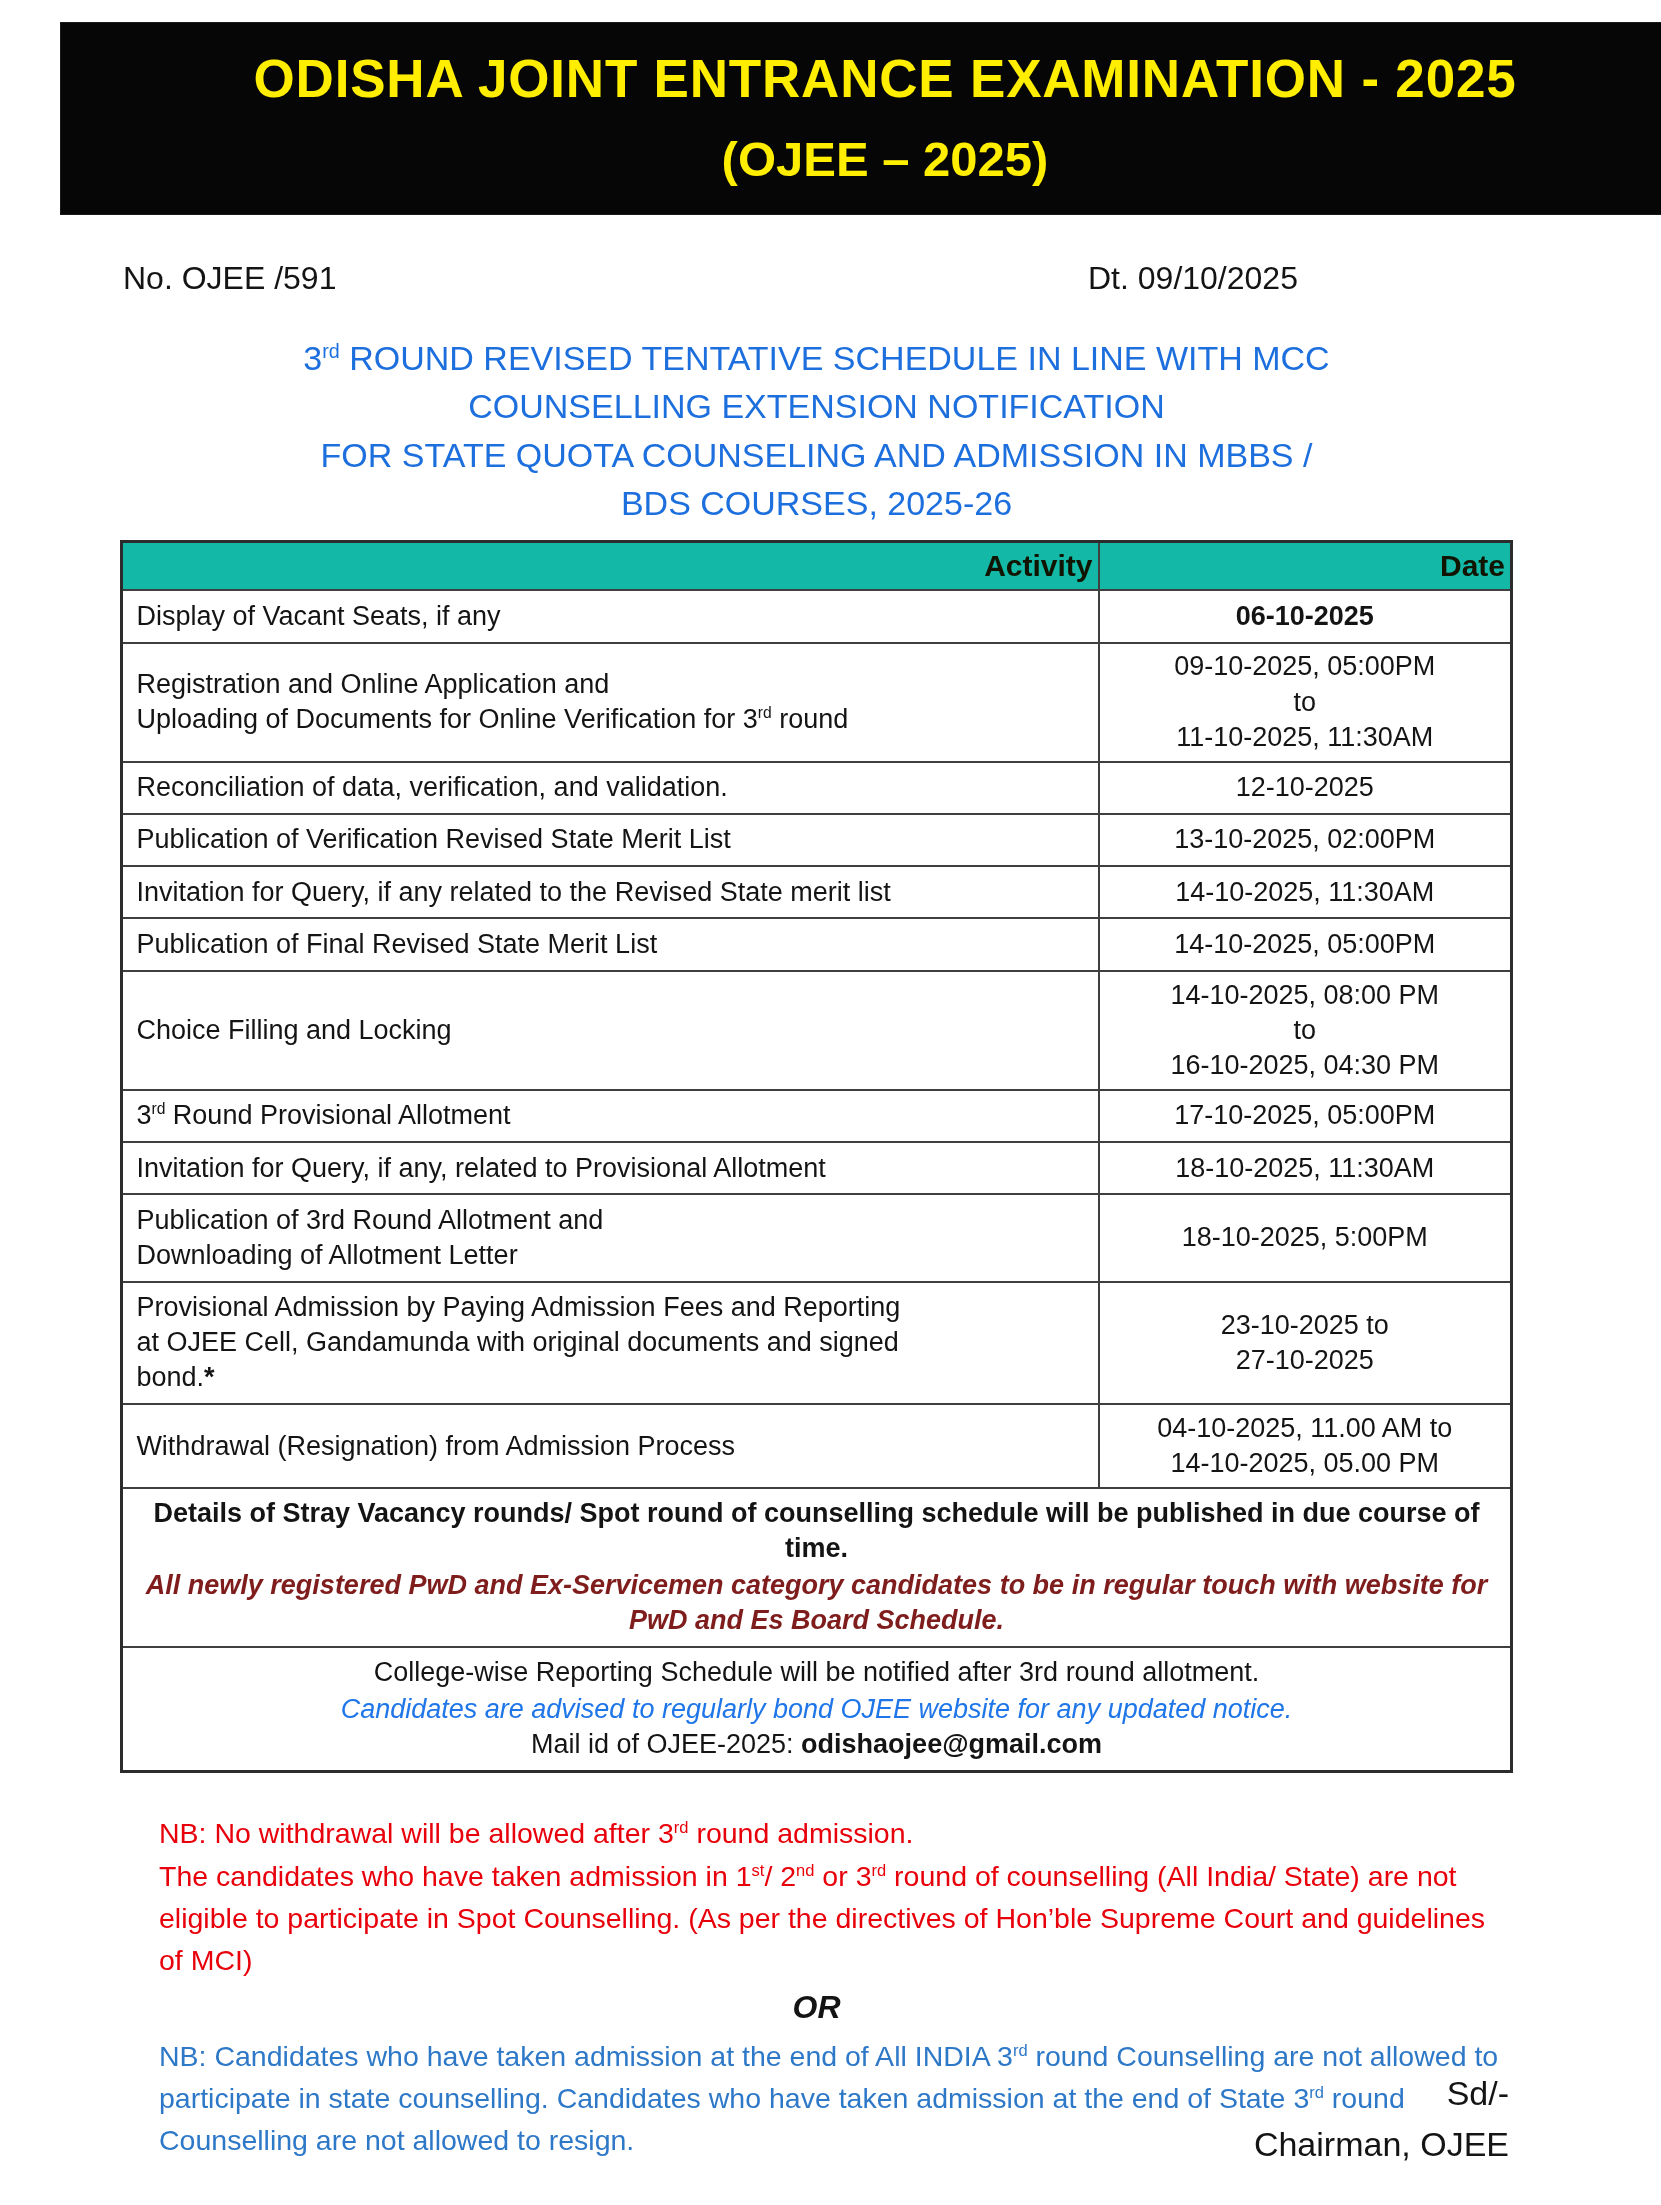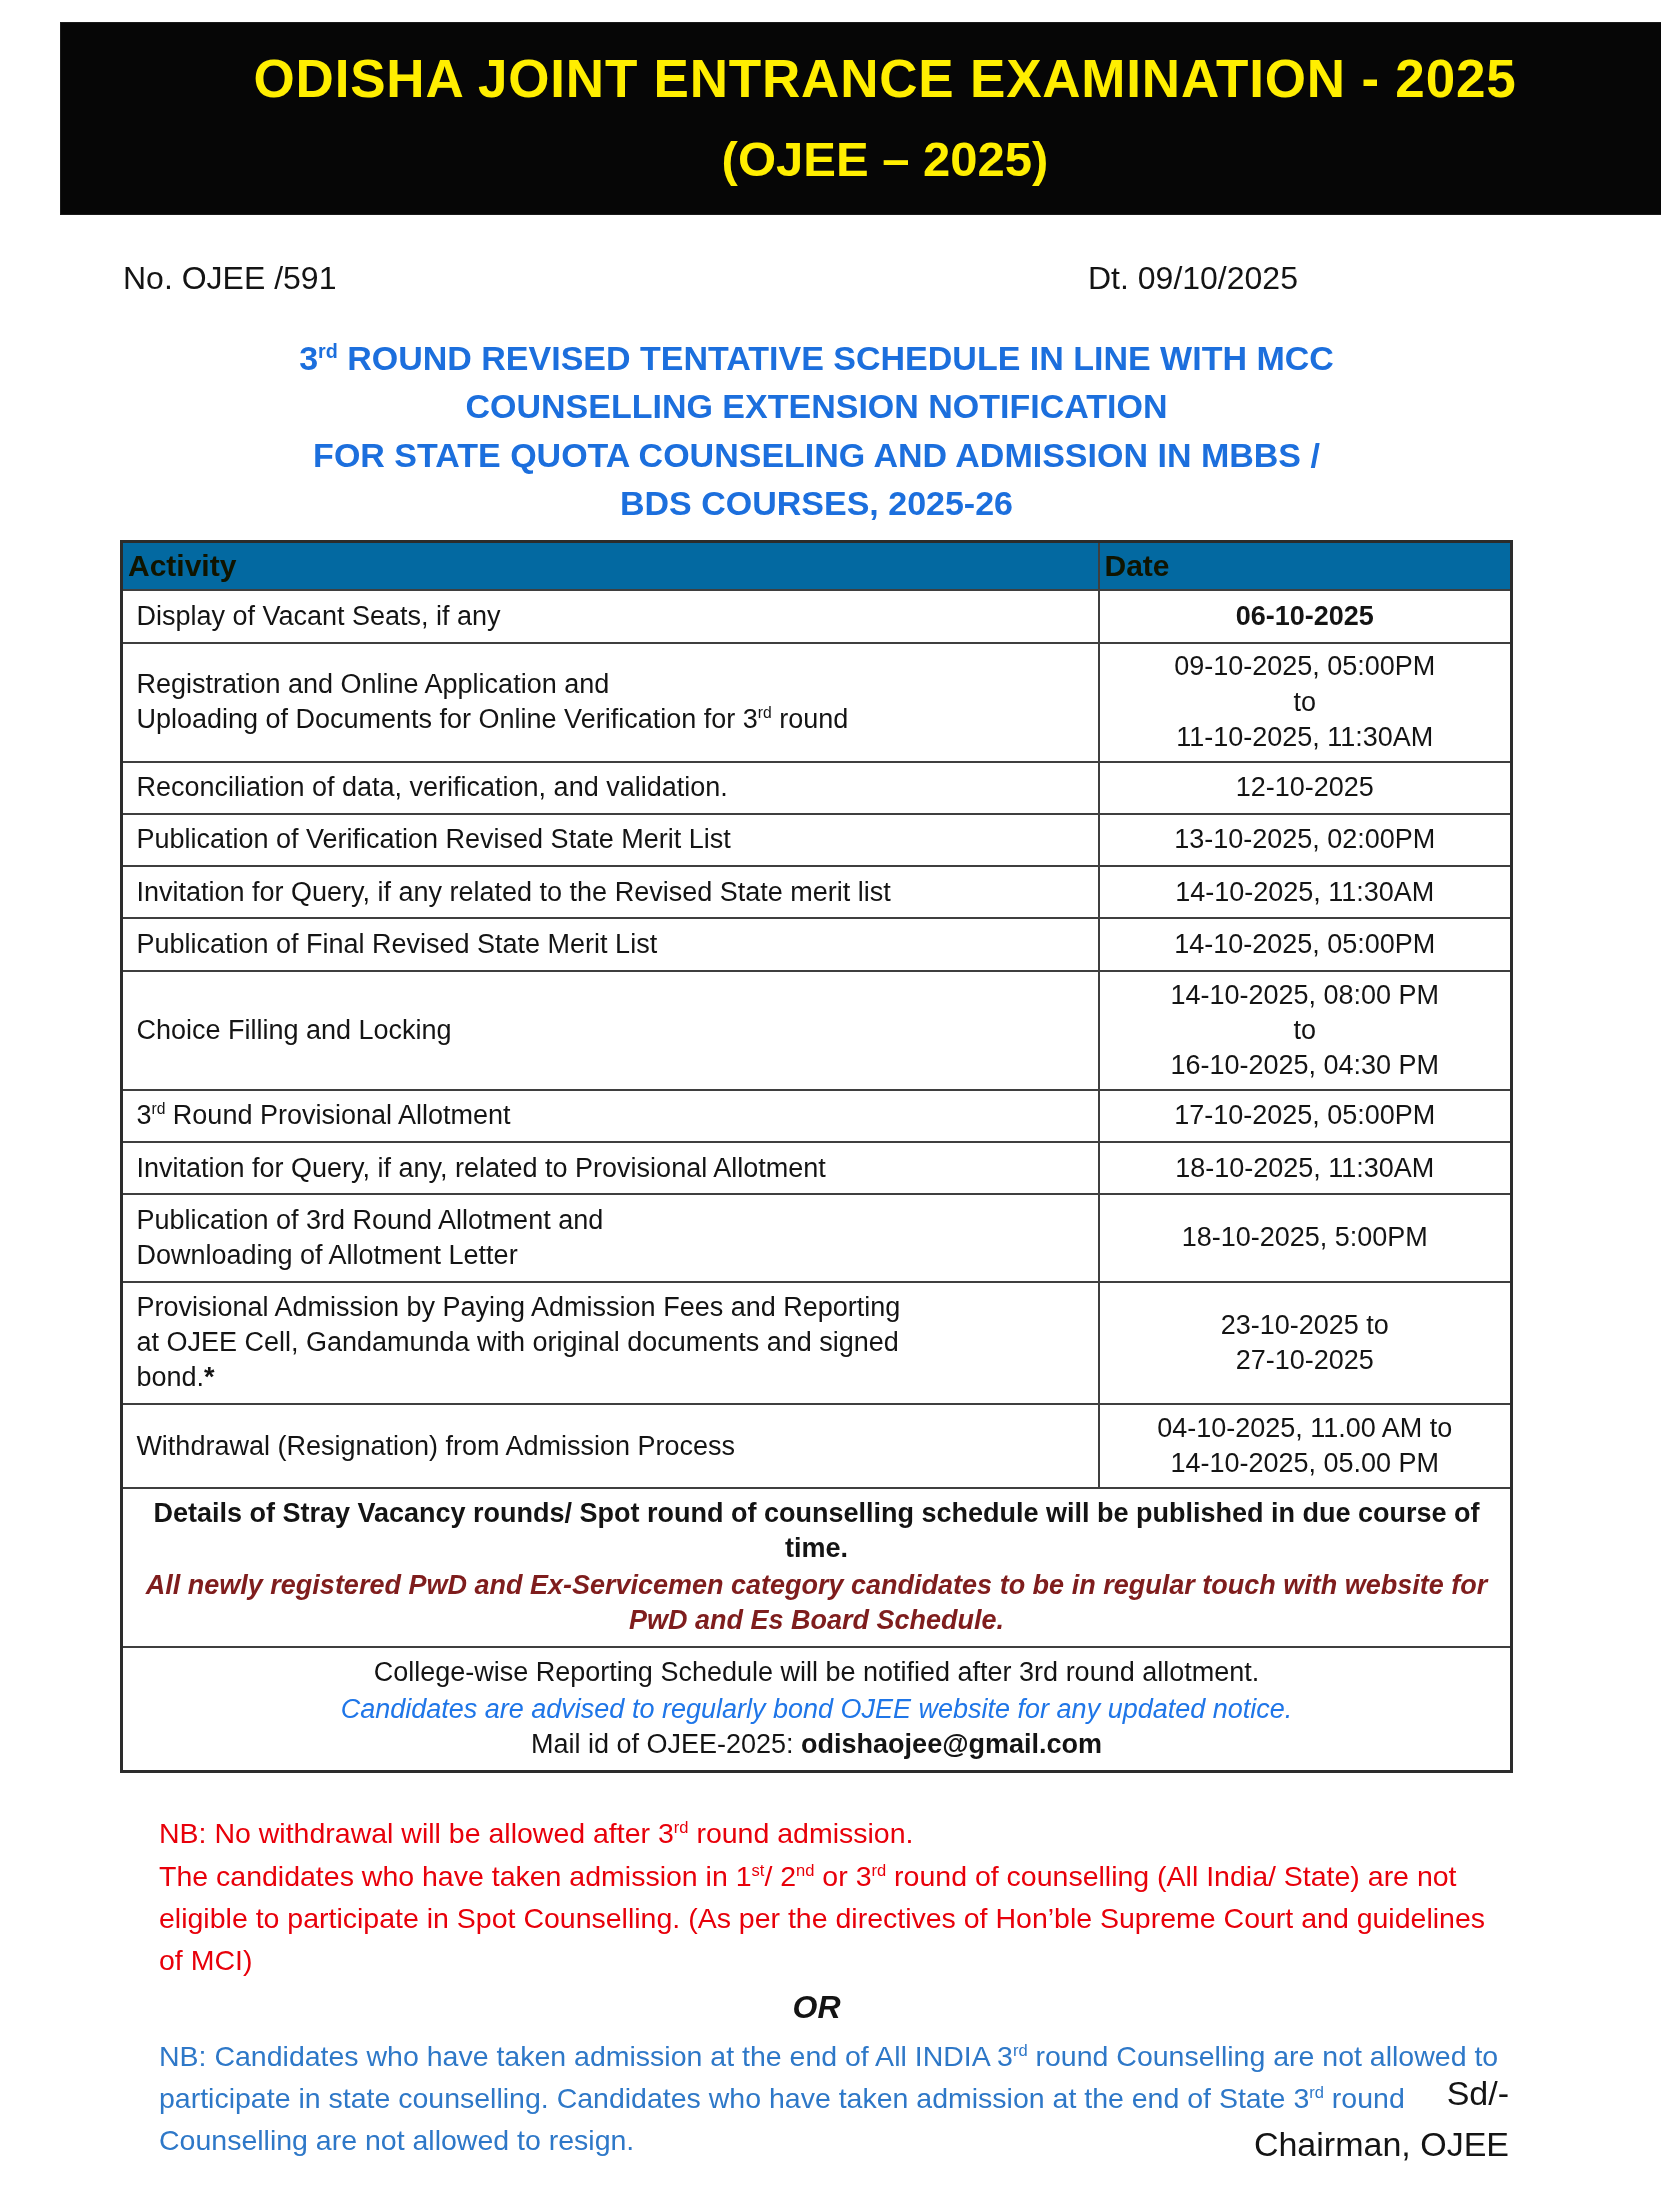--- a/index.html
+++ b/index.html
@@ -34,43 +34,43 @@
     height: 37px;
   }
   .refdt { position: absolute; left: 965px; top: 0; }
 
   
   .title {
     margin: 37px 0 0 120px;
     width: 1393px;
     text-align: center;
     color: #1c6fdd;
-    font-weight: bold;
+    font-weight: normal;
     font-size: 34px;
     line-height: 1.42;
   }
   sup { font-size: 58%; vertical-align: super; line-height: 0; }
   .b { font-weight: bold; }
 
   
   table.sched {
     margin: 13.4px 0 0 120px;
     width: 1393px;
     border-collapse: collapse;
     font-size: 27px;
     color: #141414;
     border: 3.4px solid #2c2c2c;
   }
   table.sched th, table.sched td { border: 2.5px solid #3f3f3f; }
   th.act, th.date {
-    background: #0369a1;
+    background: #14b8a6;
     font-weight: bold;
     font-size: 30px;
     padding: 5.9px 5px;
-    text-align: left;
+    text-align: right;
     color: #101400;
   }
   th.date { width: 413px; }
   td.act { padding: 7.6px 8.4px 7.6px 13.4px; line-height: 1.3; vertical-align: middle; }
   td.date { padding: 5.9px 5px; text-align: center; line-height: 1.3; vertical-align: middle; }
   td.noteCell { padding: 6.7px 20px 8.4px 20px; text-align: center; line-height: 1.3; }
   .noteBold { font-weight: bold; }
   .noteRed { color: #7f1d1d; font-weight: bold; font-style: italic; margin-top: 1.7px; }
   .notePlain { }
   .noteBlueItalic { color: #1f76e8; font-style: italic; margin-top: 1.7px; }

